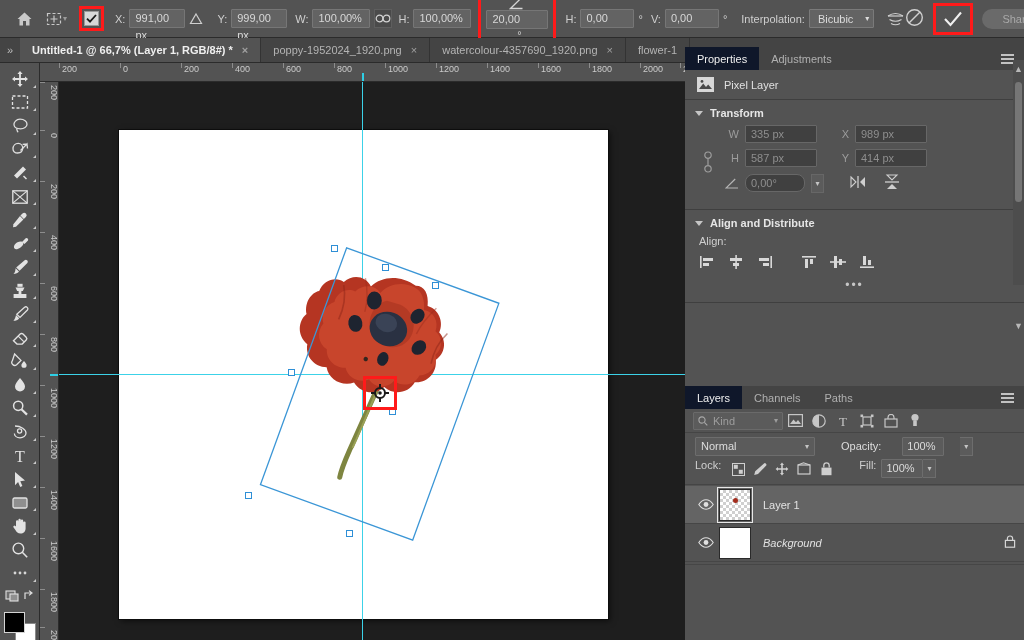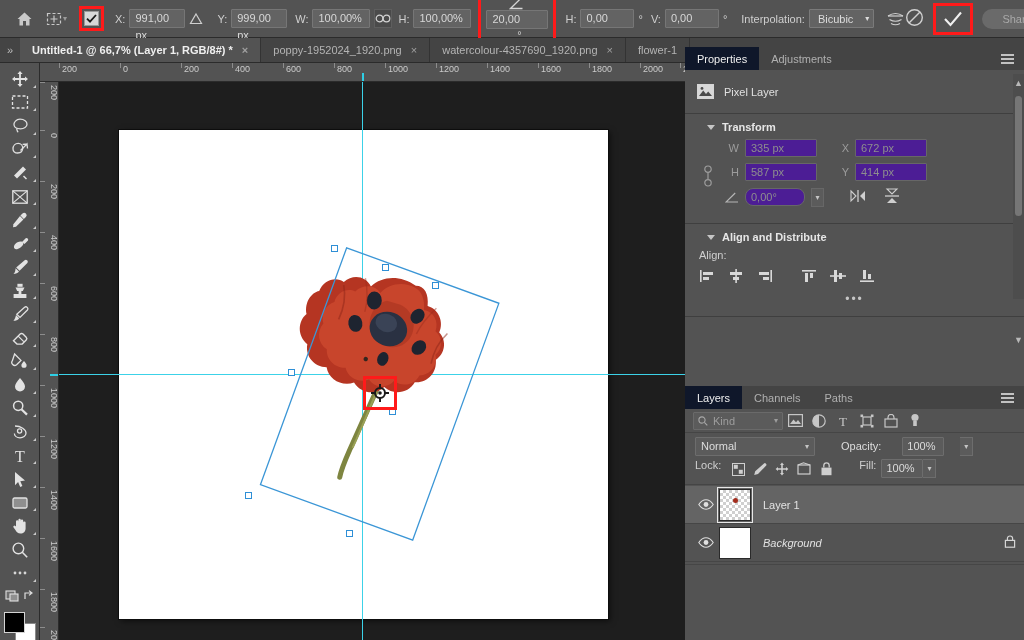--- a/index.html
+++ b/index.html
@@ -141,34 +141,34 @@
   }
   .panel-tabs{
     height:23px;background:#444444;display:flex;align-items:stretch;
   }
   .ptab{ padding:0 12px;display:flex;align-items:center;font-size:11px;color:#b0b0b0;}
   .ptab.active{ background:#0f172a;color:#efefef;font-weight:normal;}
   .panel-menu{ margin-left:auto;display:flex;align-items:center;padding-right:10px;}
   .hamburger{ width:13px;height:10px;display:flex;flex-direction:column;justify-content:space-between;}
   .hamburger i{ height:2px;background:#c2c2c2;display:block;}
   .prop-head{
-    height:44px;display:flex;align-items:center;gap:10px;padding:0 12px;
+    height:30px;display:flex;align-items:center;gap:10px;padding:0 12px;
     border-bottom:1px solid #3f3f3f;
   }
   .pixlayer-ico{ width:17px;height:15px;border:1px solid #d6d6d6;background:#3b3b3b;position:relative;}
   .section{ border-bottom:1px solid #3f3f3f; padding:7px 0 10px 0;}
-  .sec-title{ display:flex;align-items:center;gap:7px;padding:0 10px;margin-bottom:6px;font-weight:bold;color:#e6e6e6;font-size:11px;margin-left:12px;}
+  .sec-title{ display:flex;align-items:center;gap:7px;padding:0 10px;margin-bottom:6px;font-weight:bold;color:#e6e6e6;font-size:11px;}
   .caret-d{ width:0;height:0;border-left:4px solid transparent;border-right:4px solid transparent;border-top:5px solid #c5c5c5;}
   .xf-grid{ display:flex; align-items:center; padding:0 14px; gap:8px;}
   .link-chain{ width:18px;display:flex;align-items:center;justify-content:center;}
   .xf-rows{ flex:1; }
   .xf-row{ display:flex;align-items:center;gap:6px;margin-bottom:6px;}
   .xf-lab{ width:14px;text-align:right;color:#9c9c9c;font-size:11px;}
   .xf-in{
-    width:72px;height:18px;background:#4c1d95;border:1px solid #676767;color:#8e8e8e;
+    width:72px;height:18px;background:#404040;border:1px solid #676767;color:#8e8e8e;
     font-size:11px;line-height:16px;padding:0 5px;border-radius:1px;
   }
   .xf-in.ang{ width:60px;border-radius:8px; }
   .align-row{ display:flex;align-items:center;gap:14px;padding:4px 14px 0 14px;}
   .align-group{ display:flex;gap:13px;}
   .align-lab{ padding:0 14px; color:#cfcfcf;font-size:11px;margin-bottom:4px;}
   .dots-row{ text-align:center;color:#c6c6c6;letter-spacing:2px;font-size:12px;padding-top:7px;}
   .sb-track{position:absolute;right:0;top:0;width:11px;height:100%;background:#4a4a4a;}
   
   #layers-panel{ position:absolute;left:0;top:339px;width:339px;height:254px;background:#535353;}
@@ -653,21 +653,21 @@
       <div class="link-chain">
         <svg width="12" height="28" viewBox="0 0 12 28">
             <path d="M6 4 a3.2 3.2 0 0 1 0 6.4 a3.2 3.2 0 0 1 0-6.4 M6 10.4 V17.6 M6 17.6 a3.2 3.2 0 0 1 0 6.4 a3.2 3.2 0 0 1 0-6.4" fill="none" stroke="#9d9d9d" stroke-width="1.2"></path>
           </svg>
       </div>
       <div class="xf-rows">
         <div class="xf-row">
           <span class="xf-lab">W</span>
           <span class="xf-in">335 px</span>
           <span class="xf-lab" style="margin-left:12px;">X</span>
-          <span class="xf-in">672 px</span>
+          <span class="xf-in">989 px</span>
         </div>
         <div class="xf-row">
           <span class="xf-lab">H</span>
           <span class="xf-in">587 px</span>
           <span class="xf-lab" style="margin-left:12px;">Y</span>
           <span class="xf-in">414 px</span>
         </div>
         <div class="xf-row" style="margin-top:2px;">
           <span style="width:14px;display:flex;justify-content:flex-end;">
             <svg width="14" height="12" viewBox="0 0 14 12">

